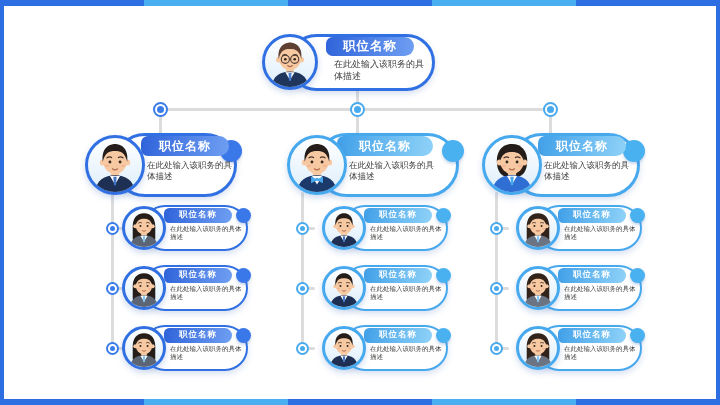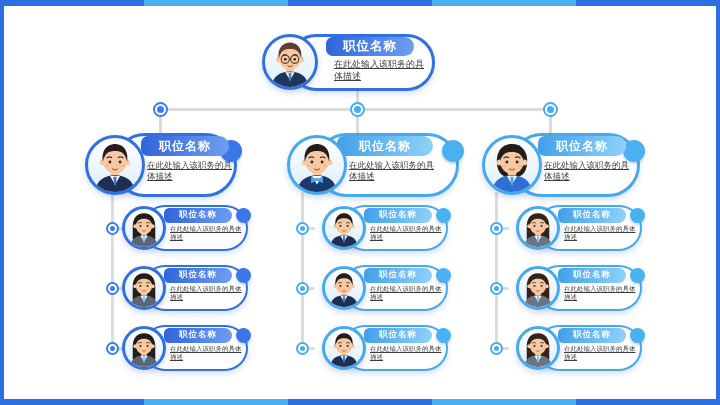--- a/index.html
+++ b/index.html
@@ -29,21 +29,21 @@
   .royal{--bd:#3170e2;--g1:#2f63da;--g2:#6f9ff2;--acc:#3a77e8;}
   .sky{--bd:#46a8ed;--g1:#41a0e8;--g2:#8fd2f8;--acc:#4ab1f0;}
   .card .body{position:absolute;top:0;bottom:0;right:0;background:#fff;
     border:3px solid var(--bd);border-radius:34px;box-sizing:border-box;
     box-shadow:0 3px 6px rgba(40,90,180,.18);}
   .card .bump{position:absolute;border-radius:50%;background:var(--acc);z-index:3;
     box-shadow:0 2px 3px rgba(40,90,180,.25);}
   .card .ttl{position:absolute;display:flex;align-items:center;justify-content:center;
     background:linear-gradient(100deg,var(--g1),var(--g2));color:#fff;font-weight:bold;
     border-radius:9px 13px 13px 9px;z-index:4;letter-spacing:1px;}
-  .card .dsc{position:absolute;color:#3c3c3c;z-index:4;text-decoration:underline;}
+  .card .dsc{position:absolute;color:#3c3c3c;z-index:4;}
   .card .avt{position:absolute;border-radius:50%;background:linear-gradient(#ffffff,#ddeefb);
     border:3px solid var(--bd);box-sizing:border-box;overflow:hidden;z-index:5;
     box-shadow:0 3px 6px rgba(40,90,180,.22);}
   .card .avt svg{display:block;width:100%;height:100%;}
 
   
   .c-root{left:262px;top:34px;width:173px;height:57px;}
   .c-root .body{left:26px;}
   .c-root .avt{left:0;top:0;width:56px;height:56px;border-width:3.5px;}
   .c-root .ttl{left:64px;top:3px;width:88px;height:19px;font-size:12.5px;}

